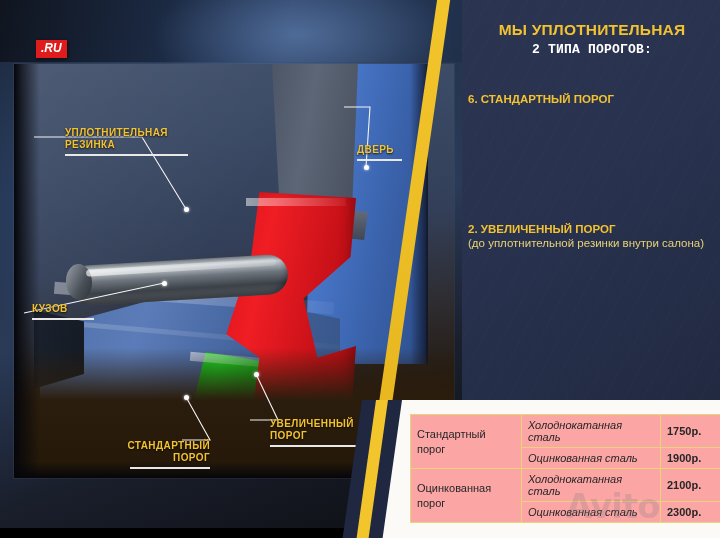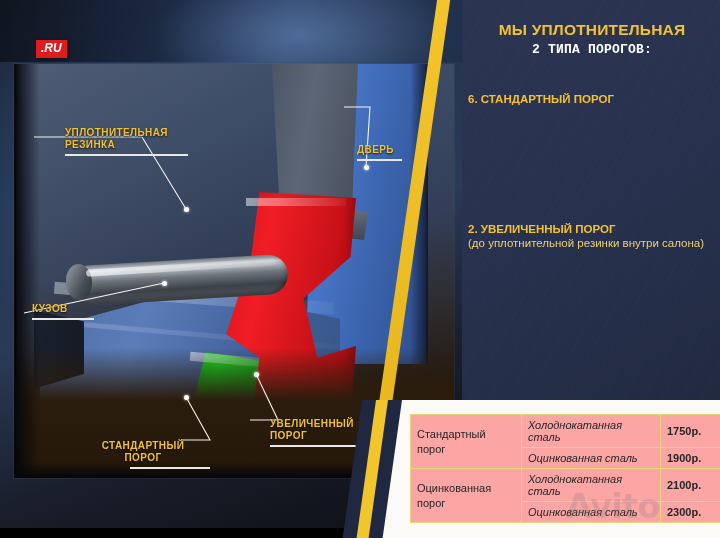--- a/index.html
+++ b/index.html
@@ -92,21 +92,21 @@
         clip-path:polygon(30% 0%,100% 2%,96% 22%,62% 36%,72% 56%,100% 52%,96% 78%,46% 100%,18% 100%,30% 56%,6% 48%,24% 22%);
         box-shadow:inset -6px 0 12px rgba(0,0,0,.25);}
   .red-hl{left:232px;top:134px;width:100px;height:8px;
         background:linear-gradient(90deg,rgba(255,255,255,.5),rgba(255,255,255,.05));}
 
   
   .lbl{position:absolute;color:#f2c230;font-weight:bold;font-size:10px;
        letter-spacing:.4px;line-height:12px;text-transform:uppercase;
        text-shadow:0 1px 2px rgba(0,0,0,.8);}
   .lbl .und{display:block;height:1.6px;background:#e8e8e8;margin-top:3px;}
-  .lbl.r{text-align:center;}
+  .lbl.r{text-align:right;}
   .leader{position:absolute;stroke:#f4f4f4;stroke-width:1.1;fill:none;}
   .dot{position:absolute;width:5px;height:5px;border-radius:50%;background:#fff;
        box-shadow:0 0 3px rgba(255,255,255,.9);}
 
   
   .right-panel{position:absolute;left:462px;top:0;width:258px;height:400px;
        background:linear-gradient(150deg,#2b3551 0%,#293350 40%,#222a42 100%);}
   .right-panel .diag{position:absolute;inset:0;opacity:.35;
        background:repeating-linear-gradient(-62deg,rgba(255,255,255,.035) 0 1px,rgba(255,255,255,0) 1px 17px);}
   .yellow-bar{position:absolute;top:-20px;left:440px;width:13px;height:440px;

